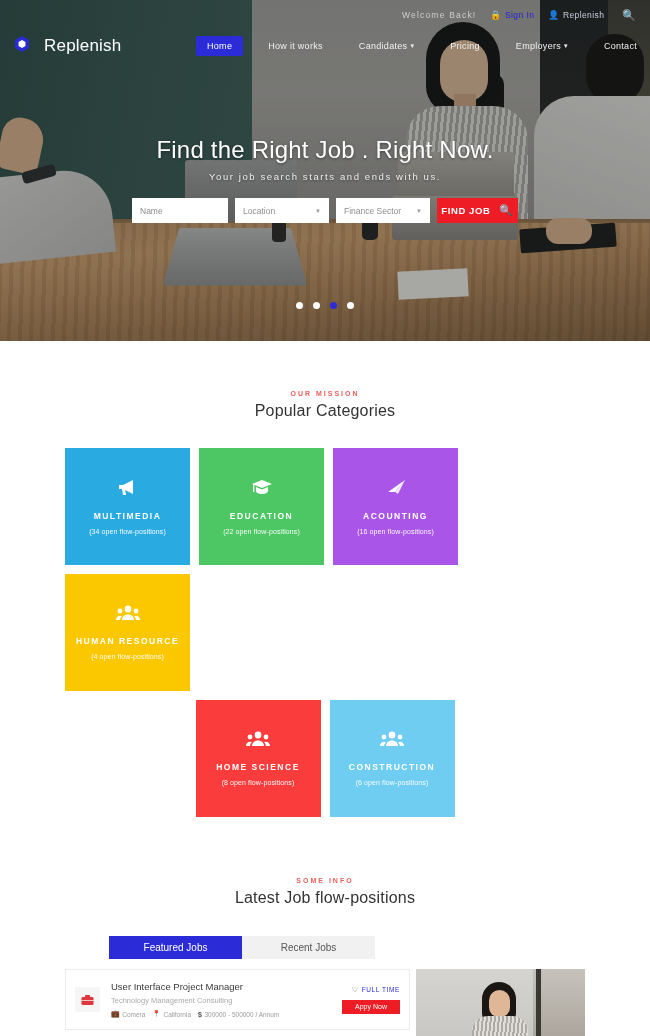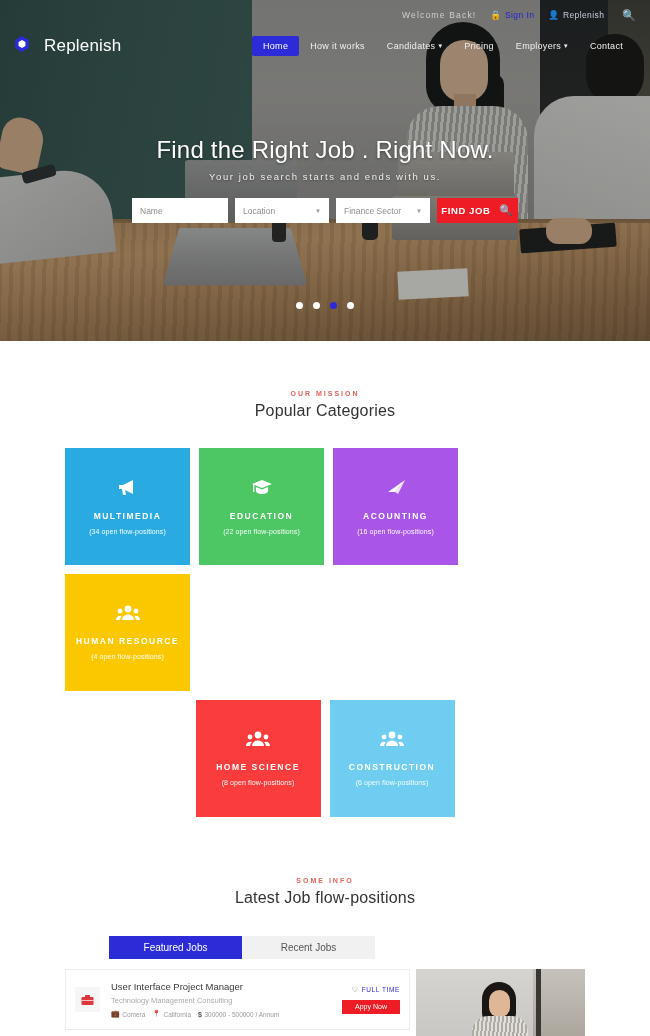--- a/index.html
+++ b/index.html
@@ -132,21 +132,21 @@
     width:16px; height:16px; background:#2b2bd8;
     clip-path:polygon(50% 0,93% 25%,93% 75%,50% 100%,7% 75%,7% 25%);
     position:relative;
   }
   .brand-mark:after{
     content:""; position:absolute; left:4px; top:4px; width:8px; height:8px;
     background:#fff;
     clip-path:polygon(50% 0,93% 25%,93% 75%,50% 100%,7% 75%,7% 25%);
   }
   .brand-text { color:#fff; font-size:17px; letter-spacing:.2px; }
-  .nav-links { margin-left:auto; display:flex; align-items:flex-start; gap:0; padding-right:16px; }
+  .nav-links { margin-left:auto; display:flex; align-items:flex-start; gap:14px; padding-right:2px; }
   .nav-item {
     color:#f0f0f0; font-size:9px; padding:5px 11px; letter-spacing:.3px;
     display:flex; align-items:center; gap:3px; white-space:nowrap;
   }
   .nav-item.active { background:#2b2bd8; color:#fff; border-radius:2px; }
   .caret { font-size:7px; }
 
   
   .hero-content {
     position:absolute; left:0; top:136px; width:650px; text-align:center; z-index:5;

